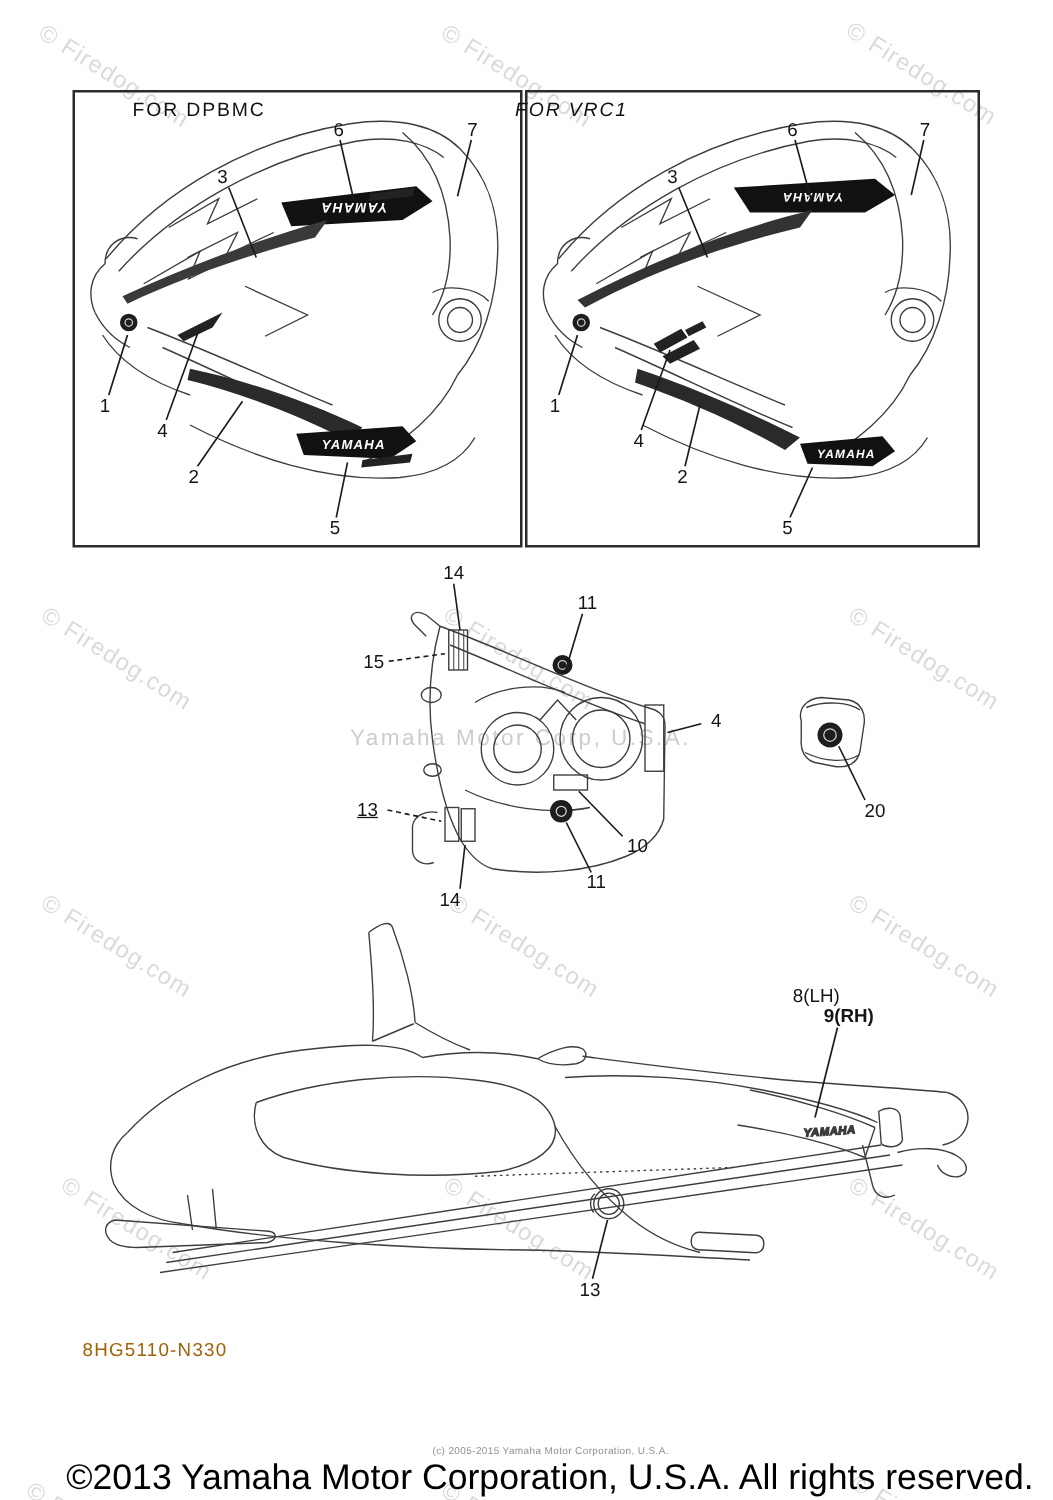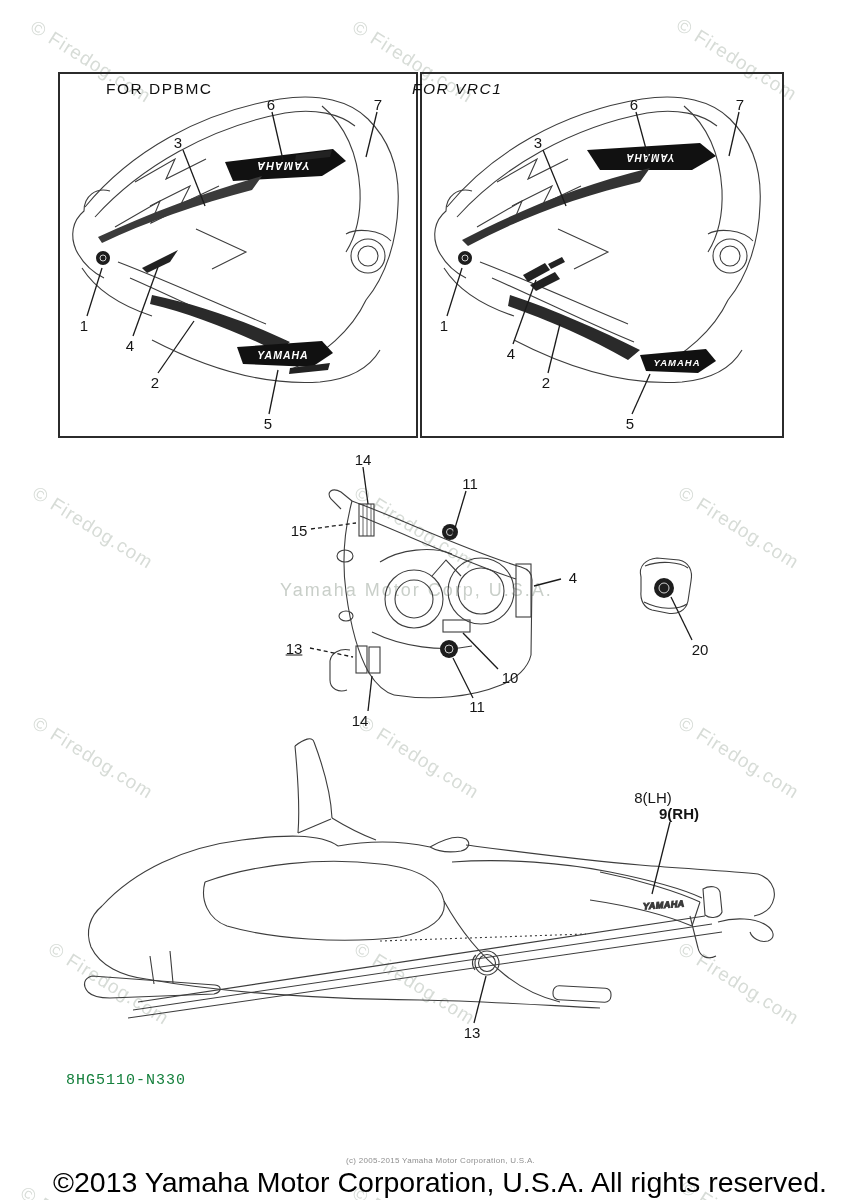--- a/index.html
+++ b/index.html
@@ -10,21 +10,21 @@
       font-size:19px;letter-spacing:1px;color:#d7dcd7;white-space:nowrap;z-index:1;}
   .wm-center{position:absolute;font-size:18px;letter-spacing:2px;color:#c9cfc9;
       white-space:nowrap;z-index:1;}
   
   #art{position:absolute;left:0;top:0;z-index:2;}
   
   .panel-label{position:absolute;font-size:15.5px;letter-spacing:1.5px;color:#111;z-index:3;}
   .callout{position:absolute;transform:translate(-50%,-50%);font-size:15px;color:#151515;
       white-space:nowrap;z-index:4;}
   .part-number{position:absolute;left:66px;top:1072px;font-size:15px;letter-spacing:1px;
-      color:#15803d;z-index:3;font-family:Liberation Mono, monospace;}
+      color:#a16207;z-index:3;}
   .copyright-small{position:absolute;left:346px;top:1156px;font-size:8px;color:#8f8f8f;
       letter-spacing:.3px;z-index:3;text-align:center;}
   .copyright-main{position:absolute;left:53px;top:1166px;font-size:28.5px;color:#000;
       white-space:nowrap;z-index:3;}
 </style>
 </head>
 <body>
 
 <div id="page">
 

